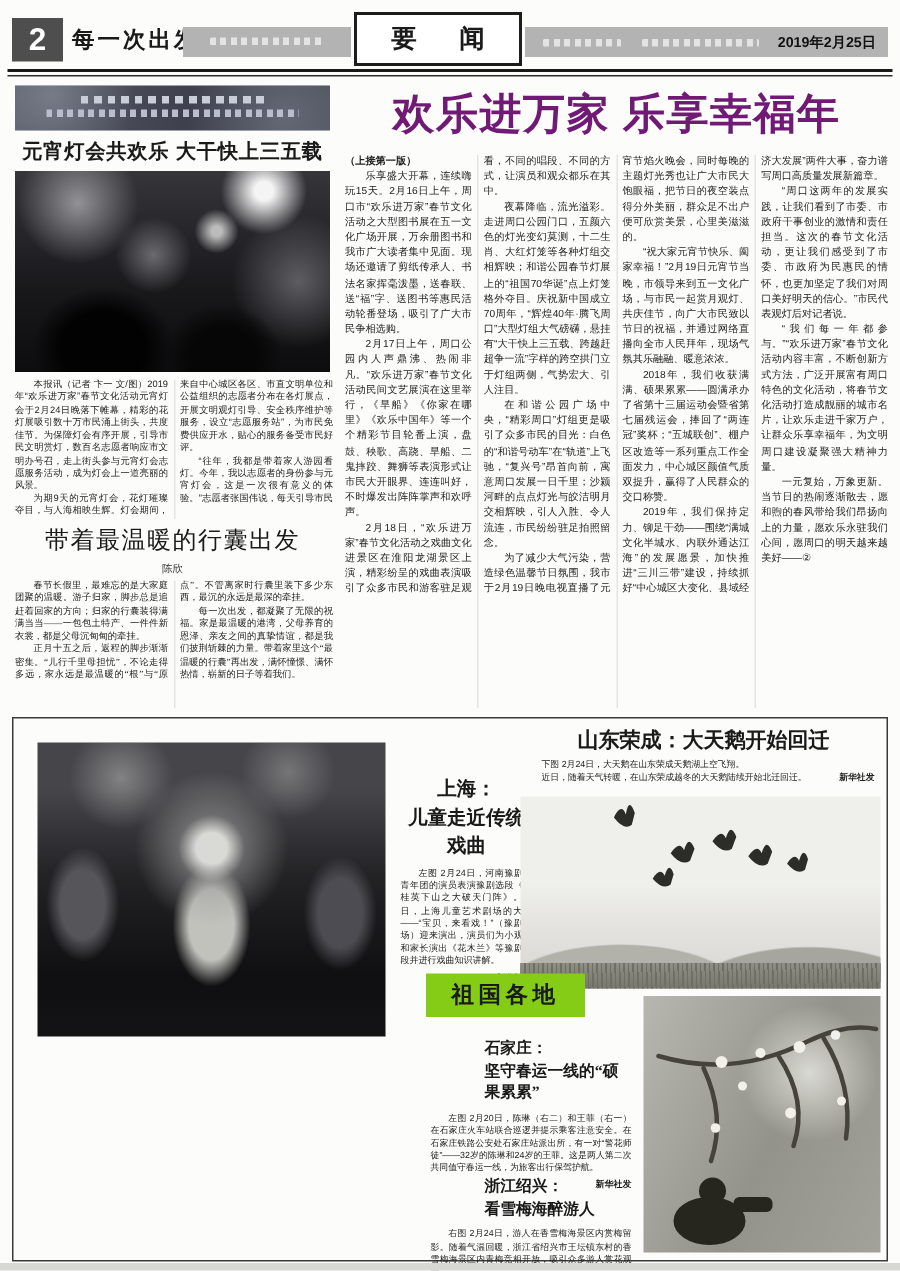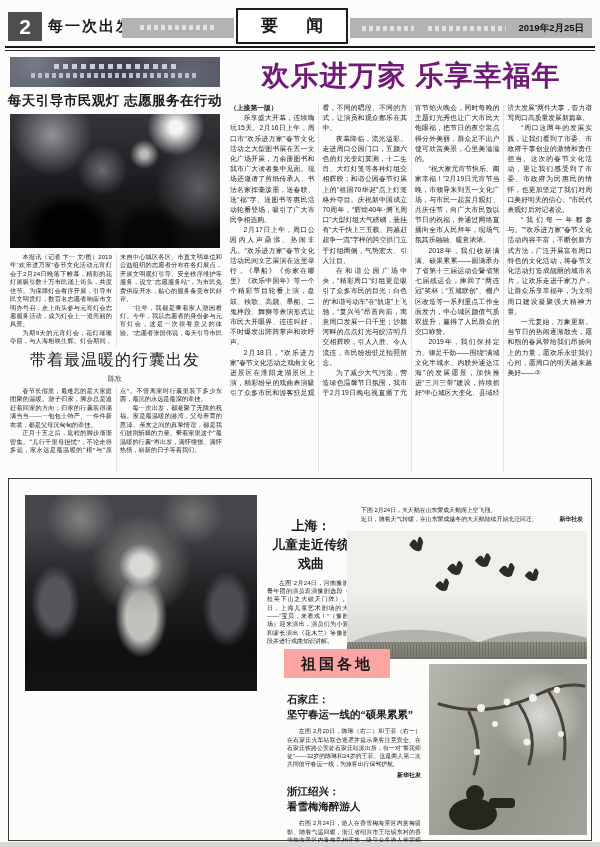--- a/index.html
+++ b/index.html
@@ -82,27 +82,27 @@
   .sd-cap .r2{display:flex;}
   .sd-cap .r2 .credit{margin:0 0 0 auto;font-size:5.9px;}
   .photo-swan{position:absolute;left:338px;top:52px;width:240px;height:128px;background:
       radial-gradient(ellipse 56% 42% at 28% 102%,#b2b1aa 0 58%,rgba(0,0,0,0) 60%),
       radial-gradient(ellipse 60% 50% at 80% 108%,#a6a59e 0 58%,rgba(0,0,0,0) 60%),
       linear-gradient(180deg,#efefec 0 45%,#e3e2de 70%,#d6d5d0);}
   .swan-grass{position:absolute;left:0;bottom:0;width:100%;height:17px;background:
       repeating-linear-gradient(88deg,#6e6e64 0 1px,rgba(0,0,0,0) 1px 3px),
       linear-gradient(180deg,#8f8f85,#77776d);}
   .swan-birds{position:absolute;left:0;top:0;width:100%;height:70%;}
-  .zuguo{position:absolute;left:275px;top:170px;width:106px;height:29px;background:#fca5a5;
+  .zuguo{position:absolute;left:275px;top:170px;width:106px;height:29px;background:#84cc16;
          text-align:center;line-height:29px;font-size:15px;font-weight:bold;letter-spacing:3px;}
   .photo-plum{position:absolute;left:420px;top:185px;width:158px;height:171px;background:
       radial-gradient(circle at 70% 30%,rgba(235,235,230,.8),rgba(0,0,0,0) 28%),
       linear-gradient(115deg,#b7b6af,#94938b 55%,#a3a29a);}
   .sjz-block{position:absolute;left:278px;top:214px;width:134px;}
-  .feat-title{font-family:"Liberation Serif","DejaVu Serif",serif;font-size:10.5px;font-weight:bold;line-height:1.4;}
+  .feat-title{font-family:"Liberation Serif","DejaVu Serif",serif;font-size:10.5px;font-weight:bold;line-height:1.4;margin-left:36px;}
   .zjs-block{position:absolute;left:278px;top:306px;width:134px;}
   .photo-police{position:absolute;left:16px;top:220px;width:232px;height:136px;background:
       radial-gradient(ellipse 20% 42% at 20% 50%,#5a564f 0 45%,rgba(0,0,0,0) 72%),
       radial-gradient(ellipse 15% 34% at 52% 42%,#23262b 0 48%,rgba(0,0,0,0) 75%),
       radial-gradient(ellipse 15% 32% at 76% 52%,#2b2e34 0 46%,rgba(0,0,0,0) 74%),
       radial-gradient(circle at 90% 12%,#e6e3db 0 4%,rgba(0,0,0,0) 14%),
       radial-gradient(circle at 66% 8%,rgba(225,222,214,.7),rgba(0,0,0,0) 10%),
       linear-gradient(180deg,#b6b2aa 0 35%,#989density 0,#94908a 60%,#d9d6cf 88%,#ece9e3);}
   .footedge{position:absolute;left:0;top:842px;width:600px;height:5px;background:#d7d7d4;}
   .small-caps{font-size:5.9px;}
@@ -123,21 +123,21 @@
     <div class="fauxline fx2"></div>
     <div class="hdate">2019年2月25日</div>
   </div>
   <div class="rule1"></div>
   <div class="rule2"></div>
 
   <div class="banner">
     <div class="fl1"></div>
     <div class="fl2"></div>
   </div>
-  <div class="lantern-title">每天引导市民观灯 志愿服务在行动</div>
+  <div class="lantern-title">元宵灯会共欢乐 大干快上三五载</div>
   <div class="photo photo-lantern"></div>
   <div class="tiny cols2 lantern-body">
       <p>本报讯（记者 卞一 文/图）2019年“欢乐进万家”春节文化活动元宵灯会于2月24日晚落下帷幕，精彩的花灯展吸引数十万市民涌上街头，共度佳节。为保障灯会有序开展，引导市民文明赏灯，数百名志愿者响应市文明办号召，走上街头参与元宵灯会志愿服务活动，成为灯会上一道亮丽的风景。</p>
       <p>为期9天的元宵灯会，花灯璀璨夺目，与人海相映生辉。灯会期间，来自中心城区各区、市直文明单位和公益组织的志愿者分布在各灯展点，开展文明观灯引导、安全秩序维护等服务，设立“志愿服务站”，为市民免费供应开水，贴心的服务备受市民好评。</p>
       <p>“往年，我都是带着家人游园看灯。今年，我以志愿者的身份参与元宵灯会，这是一次很有意义的体验。”志愿者张国伟说，每天引导市民观灯、维护灯会秩序，虽然辛苦，但能服务市民，感觉十分有意义。</p>
     </div>
 
   <div class="essay-title">带着最温暖的行囊出发</div>
   <div class="essay-author">陈欣</div>
   <div class="tiny cols2 essay-body">
@@ -160,20 +160,21 @@
       <div class="sh-title">
         <div>上海：</div>
         <div>儿童走近传统戏曲</div>
       </div>
       <div class="cap">
         <p>左图 2月24日，河南豫剧院青年团的演员表演豫剧选段《穆桂英下山之大破天门阵》。当日，上海儿童艺术剧场的大戏——“宝贝，来看戏！”（豫剧专场）迎来演出，演员们为小观众和家长演出《花木兰》等豫剧名段并进行戏曲知识讲解。</p>
       </div>
       <div class="credit">新华社发</div>
     </div>
 
+    <div class="sd-head">山东荣成：大天鹅开始回迁</div>
     <div class="sd-cap">
       <div>下图 2月24日，大天鹅在山东荣成天鹅湖上空飞翔。</div>
       <div class="r2">
         <span>近日，随着天气转暖，在山东荣成越冬的大天鹅陆续开始北迁回迁。</span>
         <span class="credit">新华社发</span>
       </div>
     </div>
     <div class="photo photo-swan">
       <svg class="swan-birds" viewBox="0 0 240 90" xmlns="http://www.w3.org/2000/svg">
         <g fill="#2c2c29">

